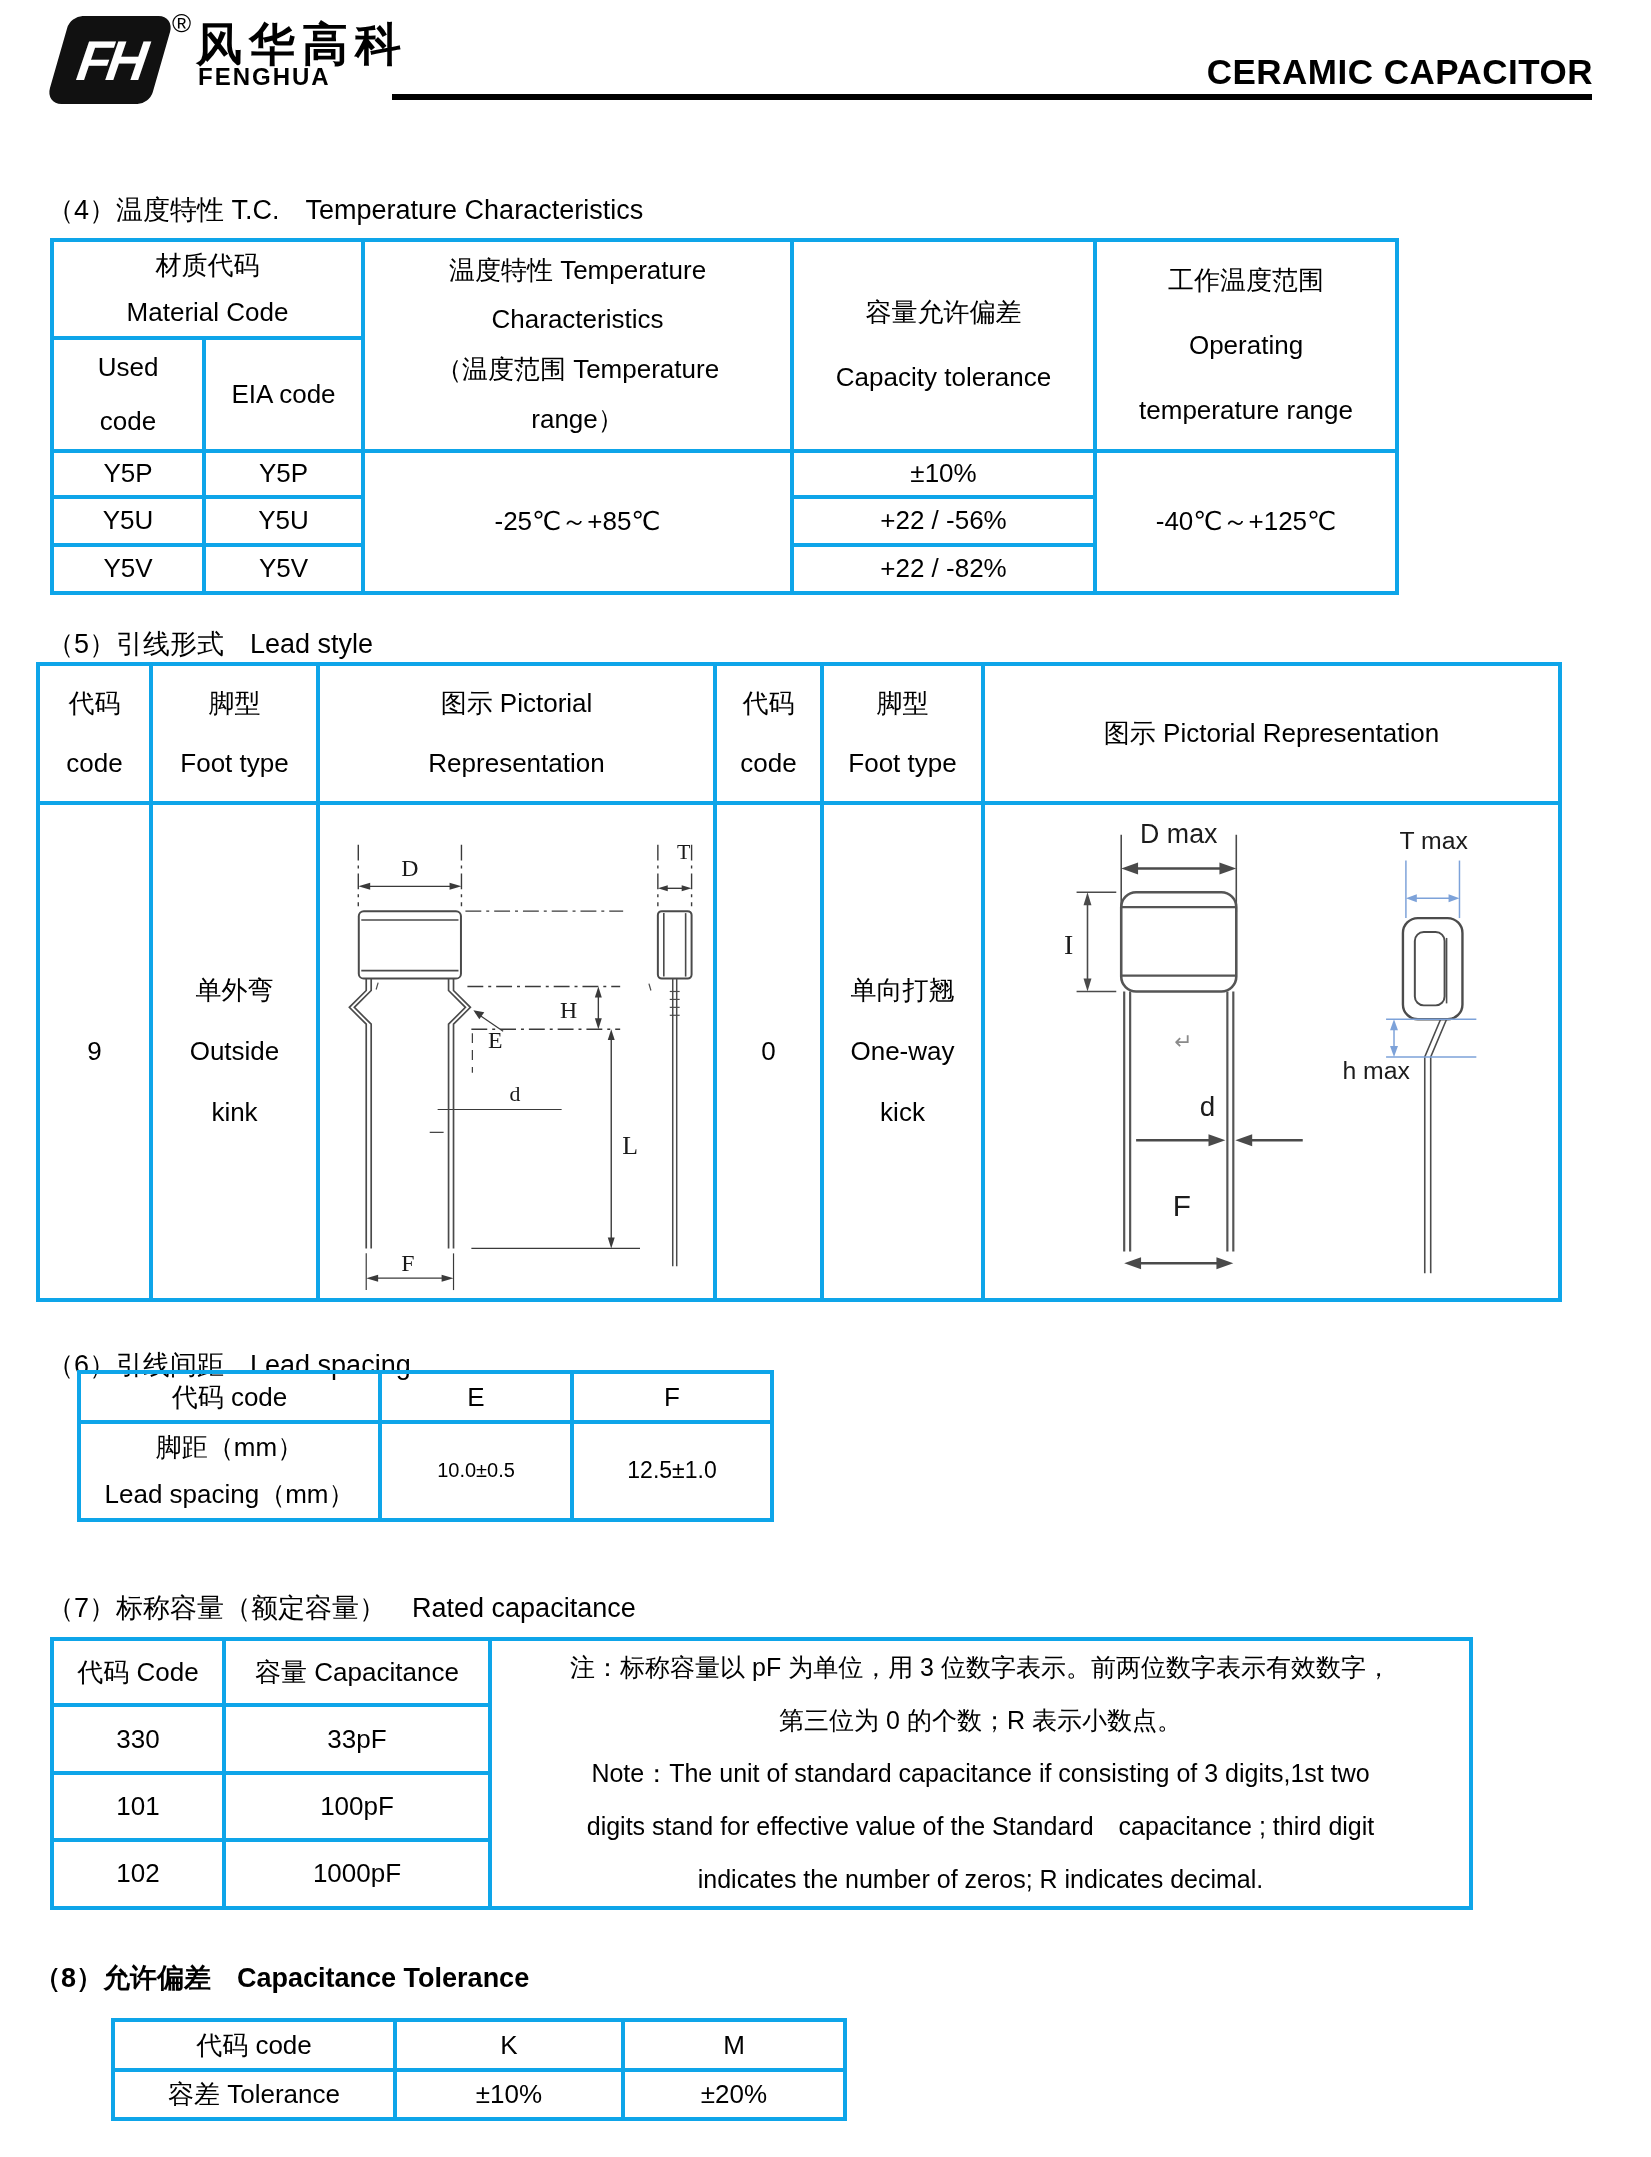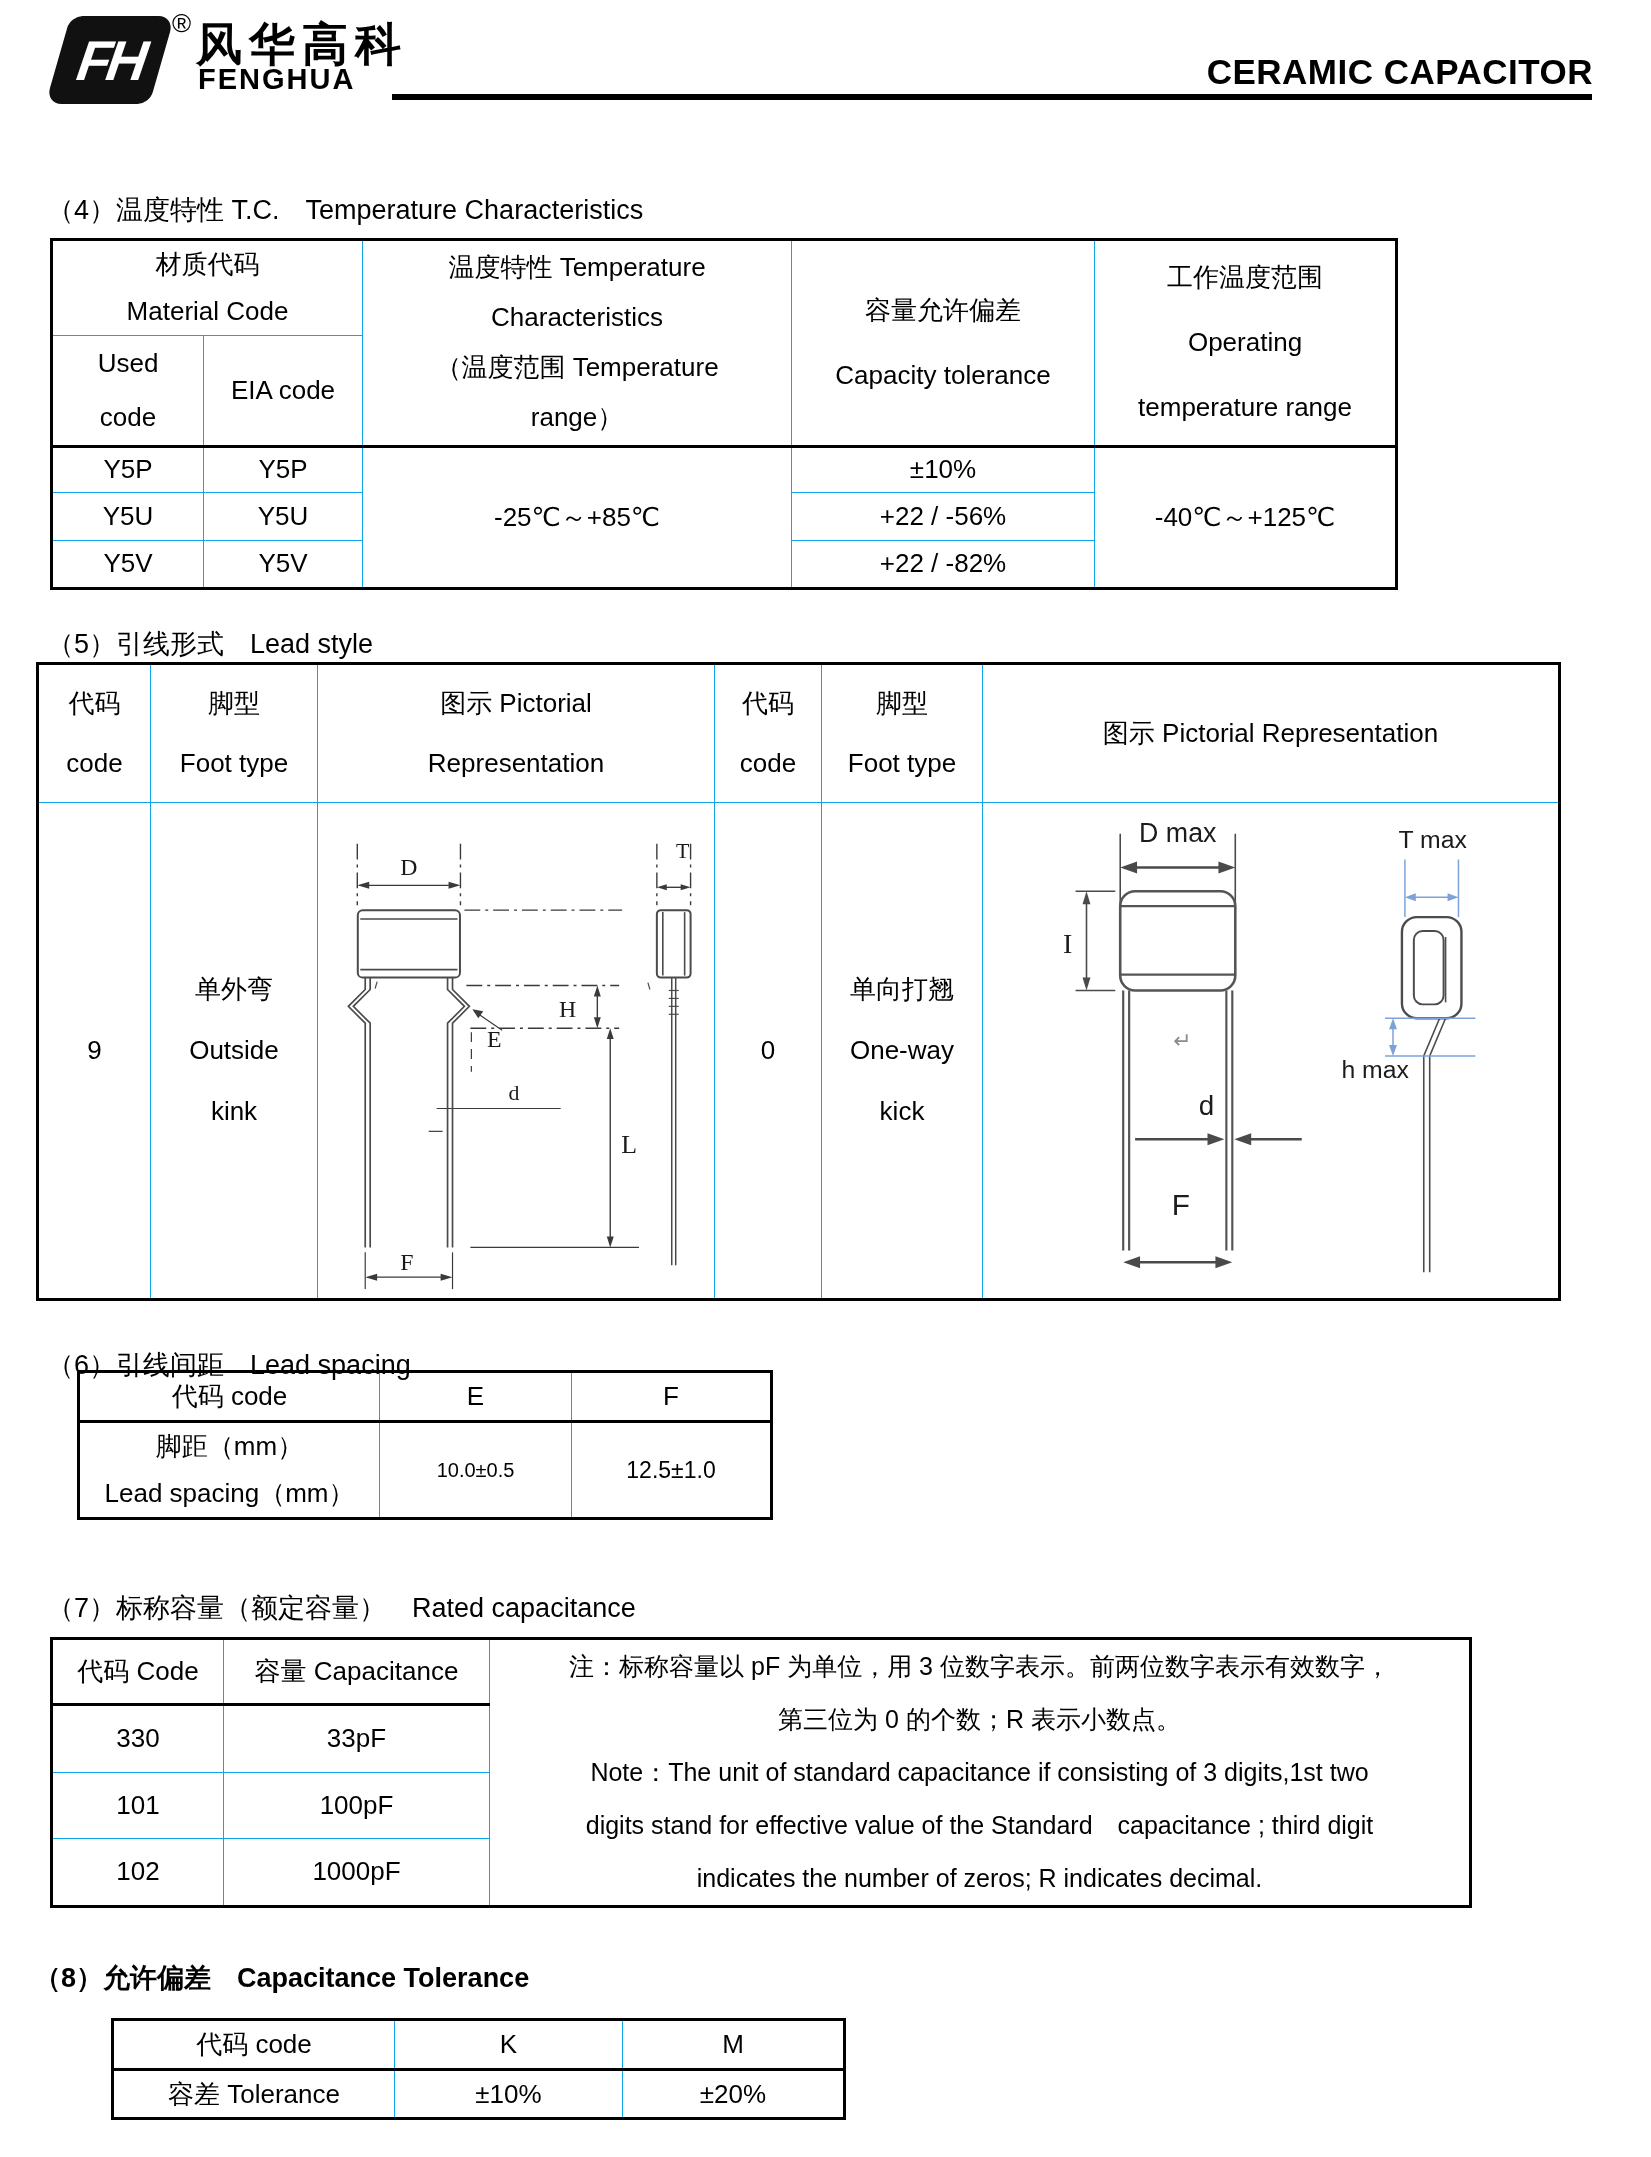--- a/index.html
+++ b/index.html
@@ -6,30 +6,30 @@
   body{
     width:1651px;height:2157px;position:relative;background:#fff;color:#000;
     font-family:"Liberation Sans","DejaVu Sans",sans-serif;overflow:hidden;
   }
   
   .logo-mark{position:absolute;left:58px;top:16px;width:104px;height:88px;background:#111;
     border-radius:12px 16px 12px 16px;transform:skewX(-16deg);display:flex;align-items:center;justify-content:center;}
   .logo-fh{color:#fff;font-weight:700;font-style:italic;font-size:56px;transform:skewX(8deg);letter-spacing:-5px;}
   .reg{position:absolute;left:172px;top:8px;font-size:26px;}
   .logo-cn{position:absolute;left:196px;top:14px;font-size:46px;font-weight:700;letter-spacing:7px;}
-  .logo-en{position:absolute;left:198px;top:63px;font-size:29px;font-weight:700;letter-spacing:2px;}
+  .logo-en{position:absolute;left:198px;top:63px;font-size:24px;font-weight:700;letter-spacing:2px;}
   .doc-title{position:absolute;right:58px;top:28px;font-size:35px;font-weight:700;letter-spacing:0.5px;margin-top:24px;}
   .rule{position:absolute;left:392px;top:94px;width:1200px;height:6px;background:#000;}
   
   .hd{position:absolute;font-size:27px;white-space:nowrap;}
   .hd .en{margin-left:26px;}
   
   table{border-collapse:collapse;table-layout:fixed;position:absolute;}
   .tbl{border:3px solid #000;}
-  .tbl td{border:1px solid #0ea5e9;text-align:center;vertical-align:middle;
+  .tbl td{border:4px solid #0ea5e9;text-align:center;vertical-align:middle;
     font-size:26px;padding:0;overflow:hidden;}
   tr.sep td{border-top:3px solid #000;}
   .lh18{line-height:1.8;}
   .lh19{line-height:1.92;}
   .lh21{line-height:2.1;}
   .lh23{line-height:2.3;}
   .lh24{line-height:2.35;border-radius:19px;}
   .lh25{line-height:2.5;}
   .codeval{font-size:30px;}
   .piccell{vertical-align:top;}

